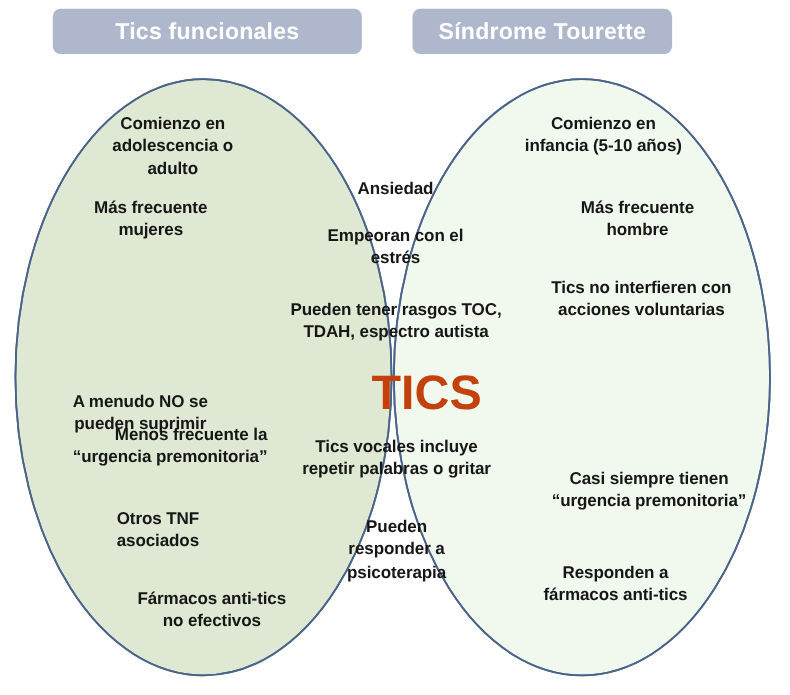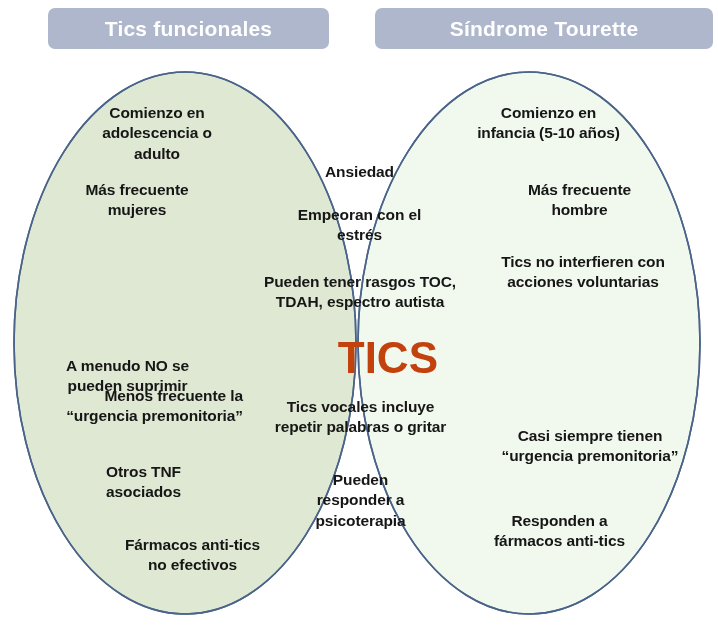--- a/index.html
+++ b/index.html
@@ -26,21 +26,21 @@
     color: #ffffff;
     font-size: 21px;
     font-weight: bold;
     display: flex;
     align-items: center;
     justify-content: center;
     letter-spacing: 0.2px;
     box-sizing: border-box;
   }
   #pill-left  { left: 48px;  width: 281px; }
-  #pill-right { left: 375px; width: 338px; }
+  #pill-right { left: 375px; width: 236px; }
 
   
   #venn-stage {
     position: absolute;
     left: 0;
     top: 0;
     width: 669px;
     height: 632px;
   }
   #venn-svg {

